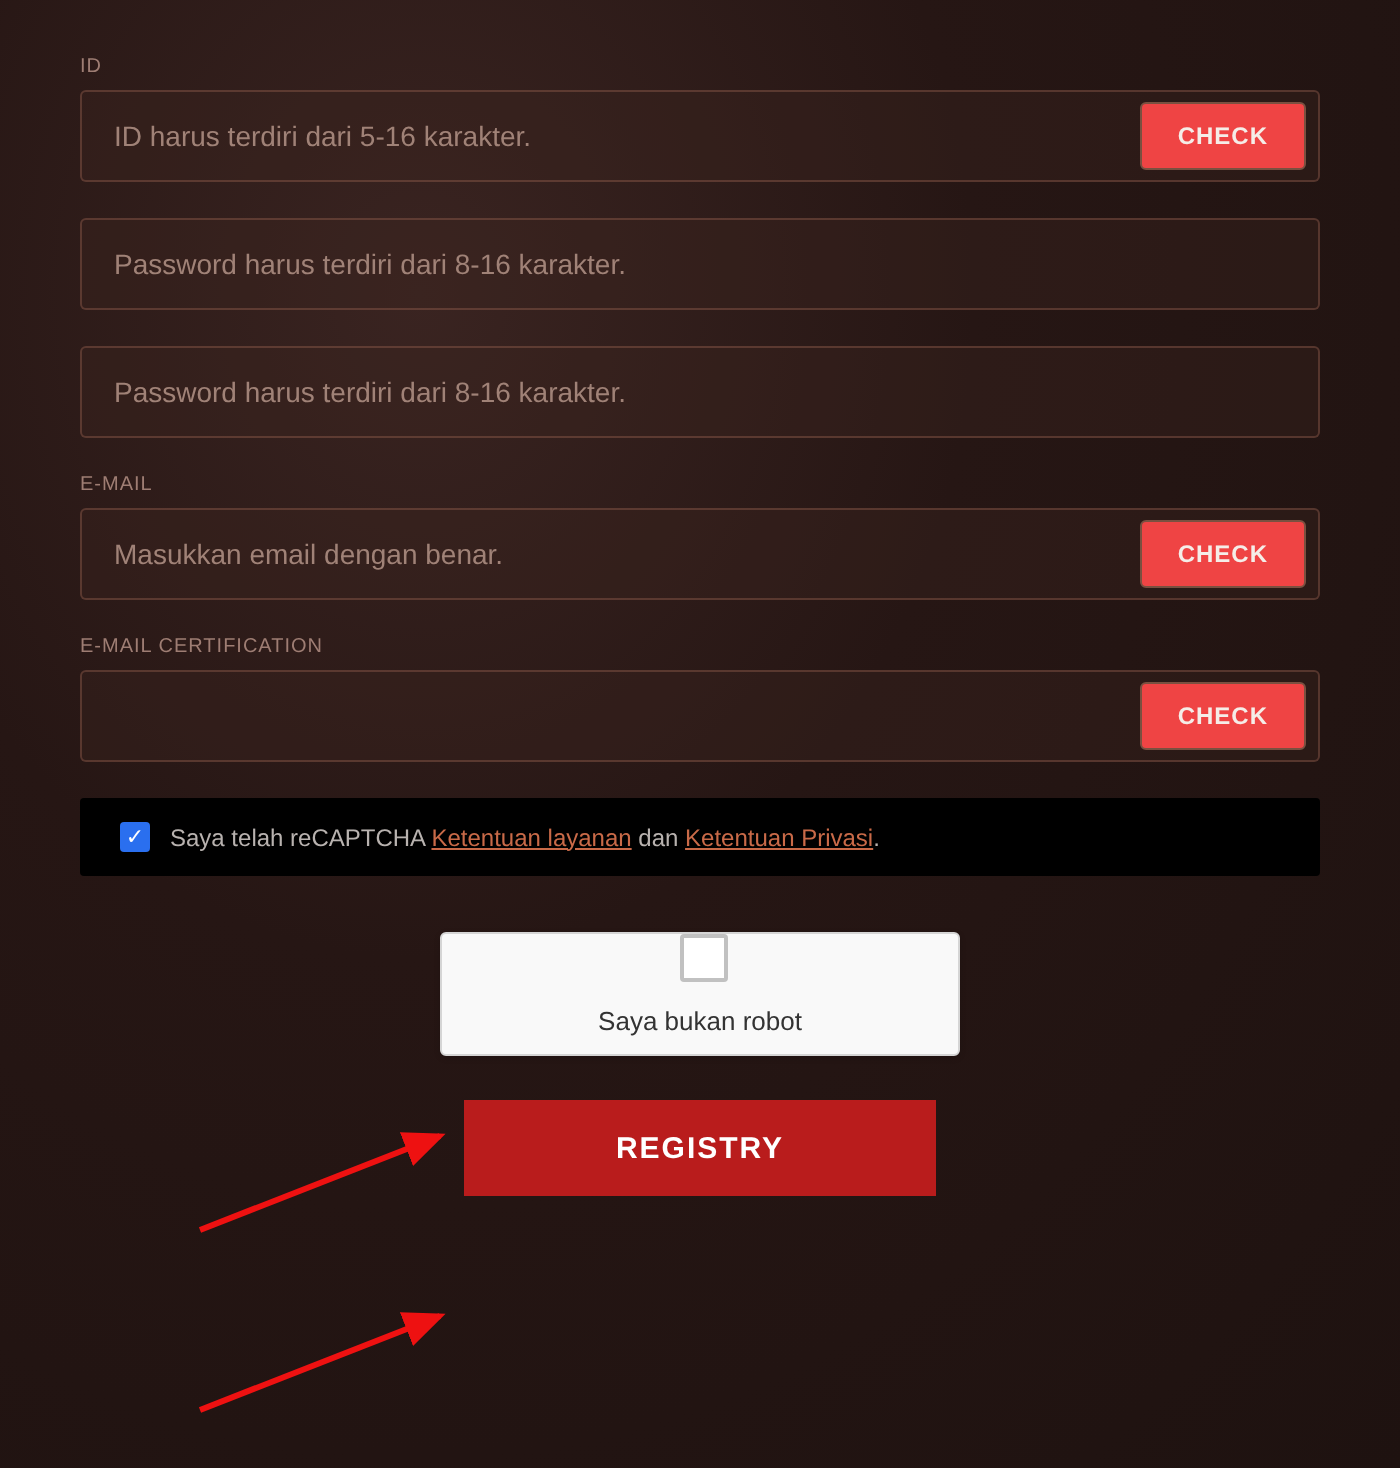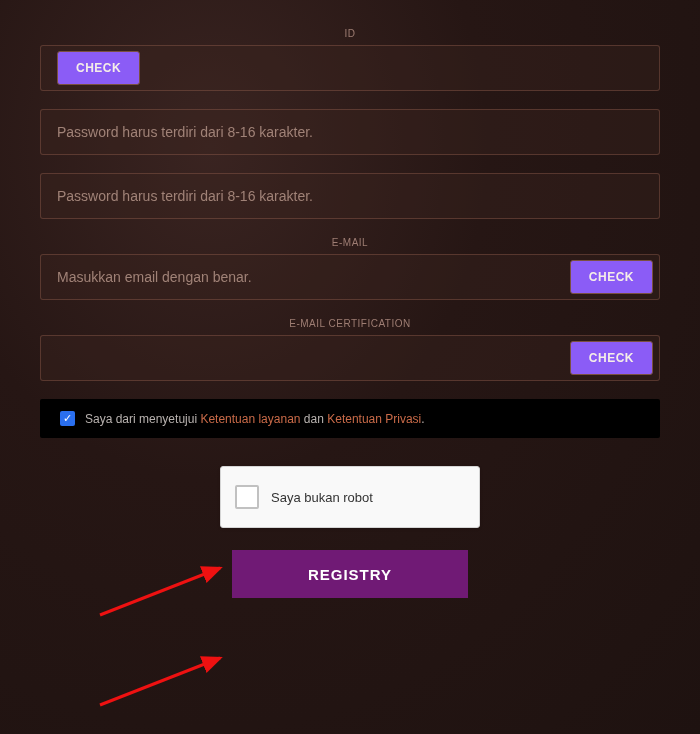--- a/index.html
+++ b/index.html
@@ -16,21 +16,20 @@
   .form-wrap {
     padding: 28px 40px 20px 40px;
   }
   .field-group { margin-bottom: 18px; }
   .field-label {
     font-size: 10px;
     letter-spacing: 0.5px;
     color: #9e7d73;
     margin-bottom: 6px;
     text-transform: uppercase;
-    text-align: center;
   }
   .input-row {
     display: flex;
     gap: 8px;
     background: rgba(60,38,32,0.35);
     border: 1px solid rgba(170,110,90,0.35);
     border-radius: 3px;
     height: 46px;
     align-items: center;
     padding: 0 6px 0 16px;
@@ -43,21 +42,21 @@
     height: 100%;
     color: #c9a99e;
     font-size: 14px;
   }
   .text-input::placeholder {
     color: #a08277;
   }
   .check-btn {
     height: 34px;
     padding: 0 18px;
-    background: #8b5cf6;
+    background: #ef4444;
     border: 1px solid #7a5040;
     border-radius: 3px;
     color: #f5ede8;
     font-size: 12px;
     font-weight: 600;
     letter-spacing: 0.5px;
     cursor: pointer;
     font-family: inherit;
   }
   .agree-bar {
@@ -78,37 +77,39 @@
     border-radius: 2px;
     display: flex;
     align-items: center;
     justify-content: center;
     color: #fff;
     font-size: 11px;
     cursor: pointer;
   }
   .agree-bar a {
     color: #c96a48;
+    text-decoration: underline;
     cursor: pointer;
   }
   .captcha-area {
     margin: 28px auto 0;
     width: 260px;
     position: relative;
   }
   .recaptcha {
     background: #f9f9f9;
     border: 1px solid #d5d5d5;
     border-radius: 3px;
     box-shadow: 0 1px 3px rgba(0,0,0,0.15);
     height: 62px;
     display: flex;
     align-items: center;
     padding: 0 10px;
     gap: 12px;
+    flex-direction: column;
   }
   .recaptcha-check {
     width: 24px;
     height: 24px;
     border: 2px solid #c1c1c1;
     border-radius: 2px;
     background: #fff;
     cursor: pointer;
     margin-left: 4px;
   }
@@ -126,21 +127,21 @@
   .recaptcha-logo {
     width: 28px;
     height: 28px;
     margin: 0 auto 2px;
   }
   .registry-btn {
     display: block;
     margin: 22px auto 0;
     width: 236px;
     height: 48px;
-    background: #701a75;
+    background: #b91c1c;
     border: none;
     color: #fff;
     font-size: 15px;
     font-weight: 700;
     letter-spacing: 1px;
     cursor: pointer;
     font-family: inherit;
   }
   .arrow {
     position: absolute;
@@ -148,20 +149,21 @@
   }
 </style>
 </head>
 <body>
 
 <div class="form-wrap">
 
   <div class="field-group">
     <div class="field-label">ID</div>
     <div class="input-row">
+      <input class="text-input" type="text" placeholder="ID harus terdiri dari 5-16 karakter." style="">
       <button class="check-btn">CHECK</button>
     </div>
   </div>
 
   <div class="field-group">
     <div class="input-row">
       <input class="text-input" type="password" placeholder="Password harus terdiri dari 8-16 karakter." style="">
     </div>
   </div>
 
@@ -183,21 +185,21 @@
     <div class="field-label">E-MAIL CERTIFICATION</div>
     <div class="input-row">
       <input class="text-input" type="text" placeholder="" style="">
       <button class="check-btn">CHECK</button>
     </div>
   </div>
 
   <div class="agree-bar">
     <div class="agree-check">✓</div>
     <div>
-      <span>Saya dari menyetujui </span><a>Ketentuan layanan</a><span> dan </span><a>Ketentuan Privasi</a><span>.</span>
+      <span>Saya telah reCAPTCHA </span><a>Ketentuan layanan</a><span> dan </span><a>Ketentuan Privasi</a><span>.</span>
     </div>
   </div>
 
   <div class="captcha-area">
     <div class="recaptcha">
       <div class="recaptcha-check"></div>
       <div class="recaptcha-label">Saya bukan robot</div>
     </div>
   </div>
 

